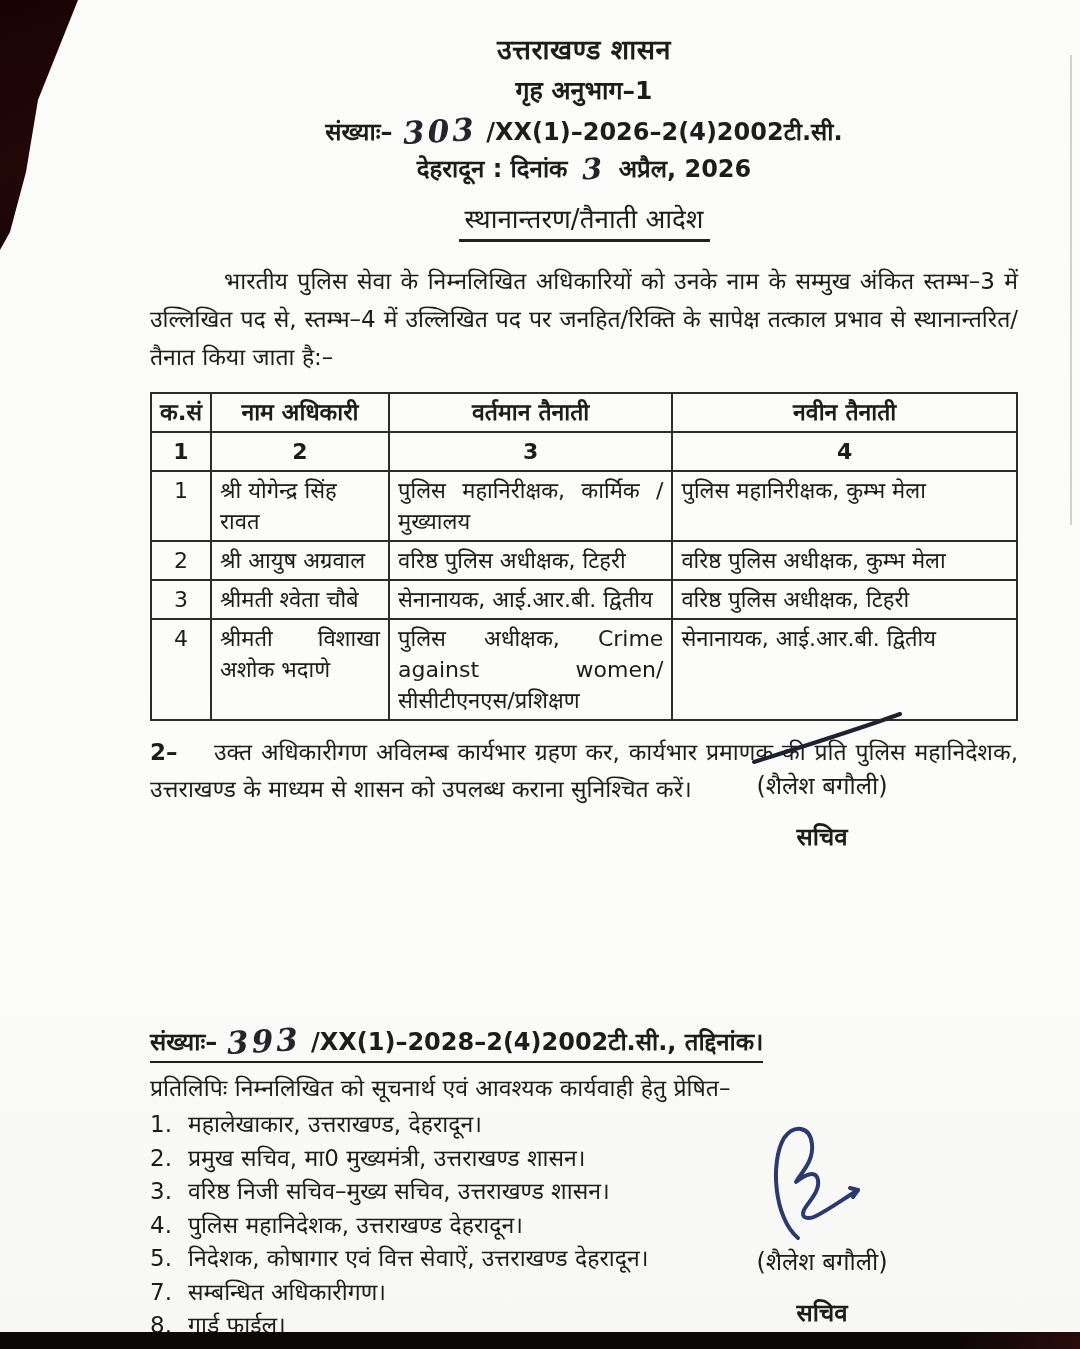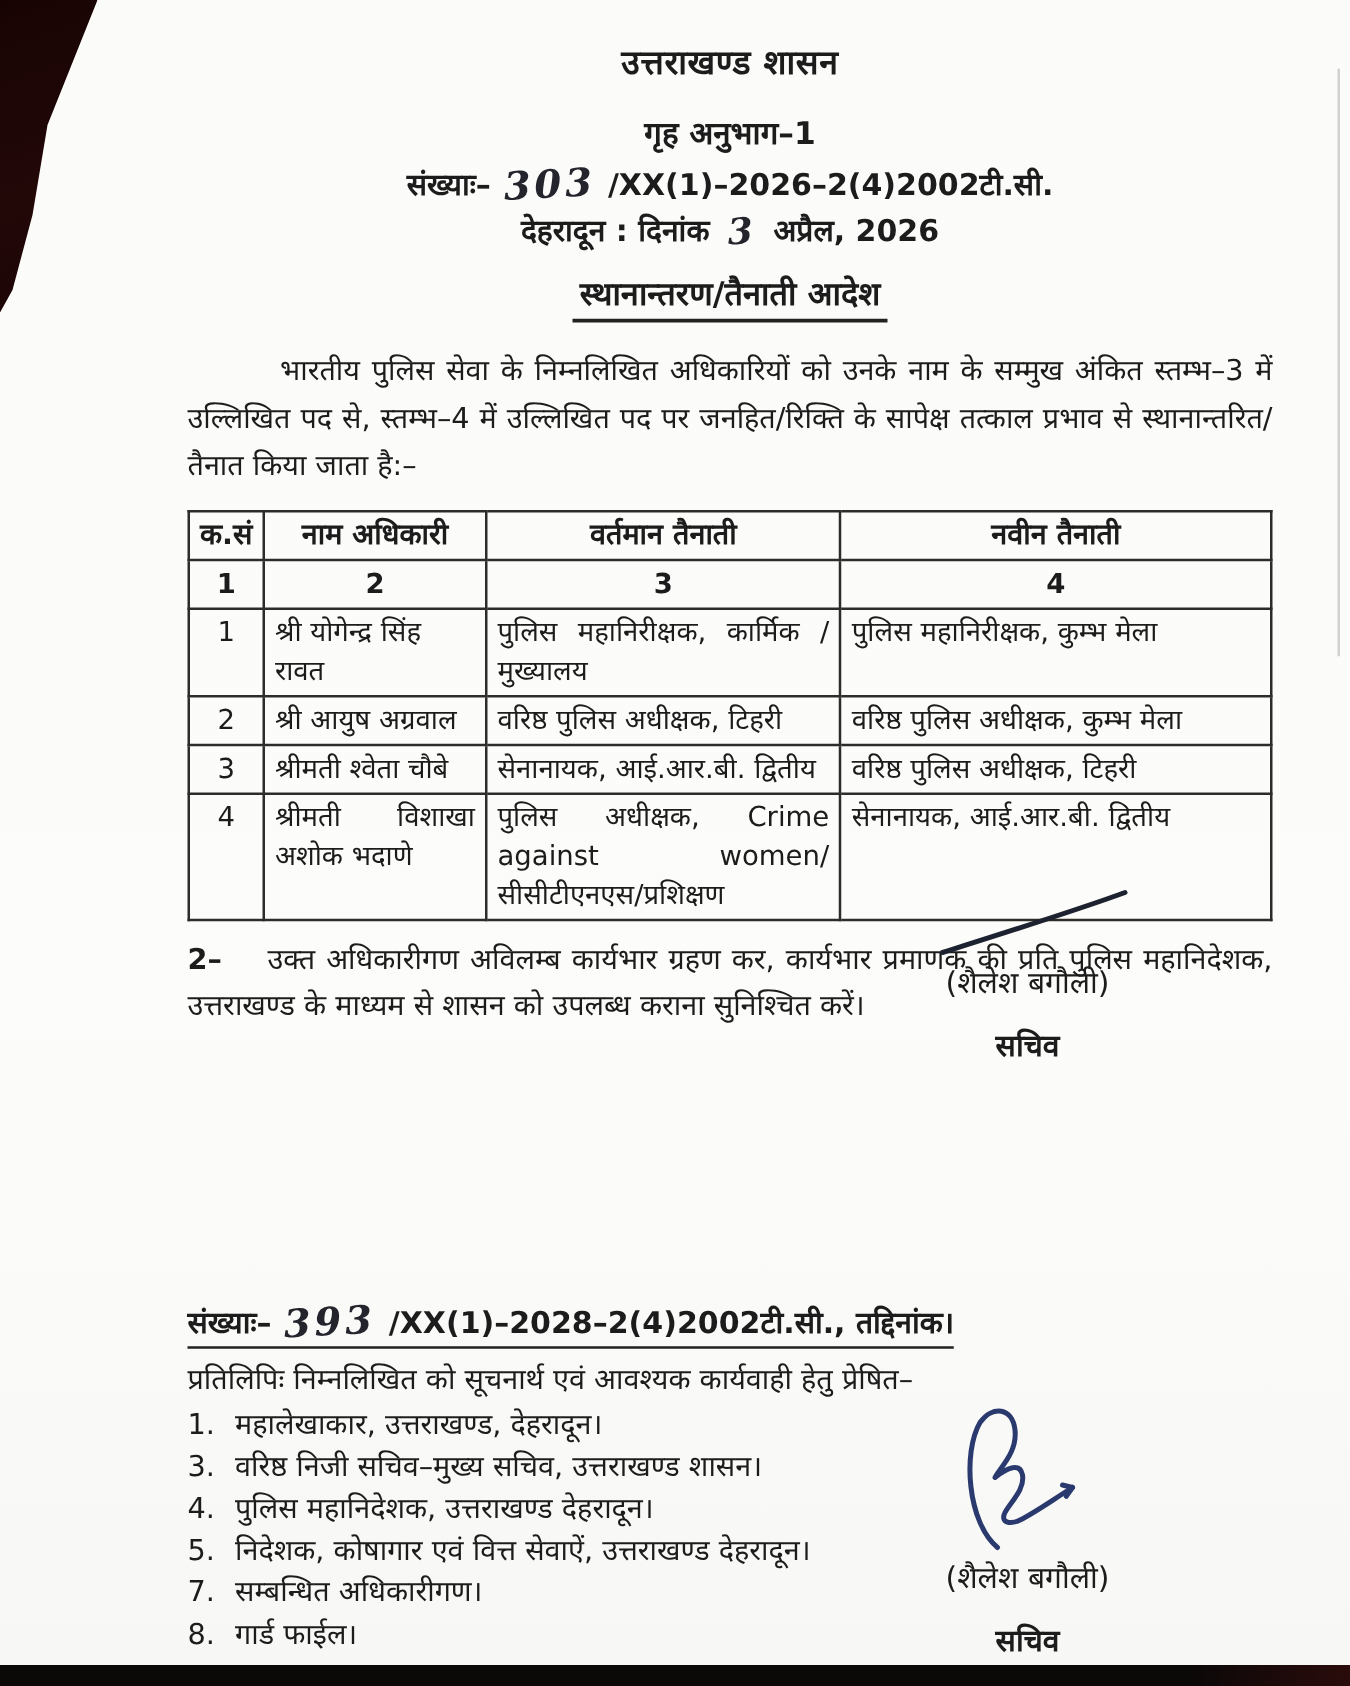--- a/index.html
+++ b/index.html
@@ -18,33 +18,33 @@
     position:absolute; top:55px; right:8px; width:2px; height:470px;
     background:#c9c7c3; opacity:.8;
   }
   .bottom-strip {
     position:absolute; left:0; bottom:0; width:1080px; height:17px;
     background:linear-gradient(90deg,#0b0808 0%, #0b0808 88%, #2a0b0b 100%);
   }
   .content { position:relative; padding:30px 62px 0 150px; }
   .center { text-align:center; }
   .hdr-org { font-size:27px; font-weight:bold; letter-spacing:.5px; }
-  .hdr-section { font-size:25px; font-weight:bold; margin-top:21px; }
+  .hdr-section { font-size:25px; font-weight:bold; margin-top:5px; }
   .hdr-number { font-size:24px; font-weight:bold; margin-top:8px; }
   .hdr-date { font-size:24px; font-weight:bold; margin-top:4px; }
   .handwritten {
     display:inline-block; font-family:"DejaVu Serif", serif; font-style:italic;
     font-size:31px; font-weight:bold; transform:rotate(-3deg);
     letter-spacing:3px; color:#23242c; padding:0 10px; line-height:1;
     position:relative; top:2px;
   }
   .hw-day { font-size:29px; padding:0 14px; }
   .order-title-wrap { margin-top:16px; }
   .order-title {
-    display:inline-block; font-size:26px; font-weight:bold;
+    display:inline-block; font-size:26px; font-weight:normal;
     border-bottom:3px solid #222; padding:0 6px 3px 6px;
   }
   .para1 {
     margin-top:20px; font-size:23px; line-height:38px;
     text-align:justify; text-indent:74px;
   }
   table.order-table {
     width:100%; border-collapse:collapse; margin-top:16px;
     font-size:22px;
   }
@@ -147,20 +147,21 @@
     <p class="para2"><span class="pnum">2–</span><span>उक्त अधिकारीगण अविलम्ब कार्यभार ग्रहण कर, कार्यभार प्रमाणक की प्रति पुलिस महानिदेशक, उत्तराखण्ड के माध्यम से शासन को उपलब्ध कराना सुनिश्चित करें।</span></p>
 
     <div class="footer-number">
       <span class="inner"><span>संख्याः–</span><span class="handwritten">393</span><span>/XX(1)–2028–2(4)2002टी.सी., तद्दिनांक।</span></span>
     </div>
 
     <div class="copy-line">प्रतिलिपिः निम्नलिखित को सूचनार्थ एवं आवश्यक कार्यवाही हेतु प्रेषित–</div>
 
     <div class="recipients">
       <div class="recipient"><span class="rnum">1.</span><span>महालेखाकार, उत्तराखण्ड, देहरादून।</span></div>
+      <div class="recipient"><span class="rnum">2.</span><span>प्रमुख सचिव, मा0 मुख्यमंत्री, उत्तराखण्ड शासन।</span></div>
       <div class="recipient"><span class="rnum">3.</span><span>वरिष्ठ निजी सचिव–मुख्य सचिव, उत्तराखण्ड शासन।</span></div>
       <div class="recipient"><span class="rnum">4.</span><span>पुलिस महानिदेशक, उत्तराखण्ड देहरादून।</span></div>
       <div class="recipient"><span class="rnum">5.</span><span>निदेशक, कोषागार एवं वित्त सेवाऐं, उत्तराखण्ड देहरादून।</span></div>
       <div class="recipient"><span class="rnum">7.</span><span>सम्बन्धित अधिकारीगण।</span></div>
       <div class="recipient"><span class="rnum">8.</span><span>गार्ड फाईल।</span></div>
     </div>
 
   </div>
 
   <div class="sig-block sig1">

